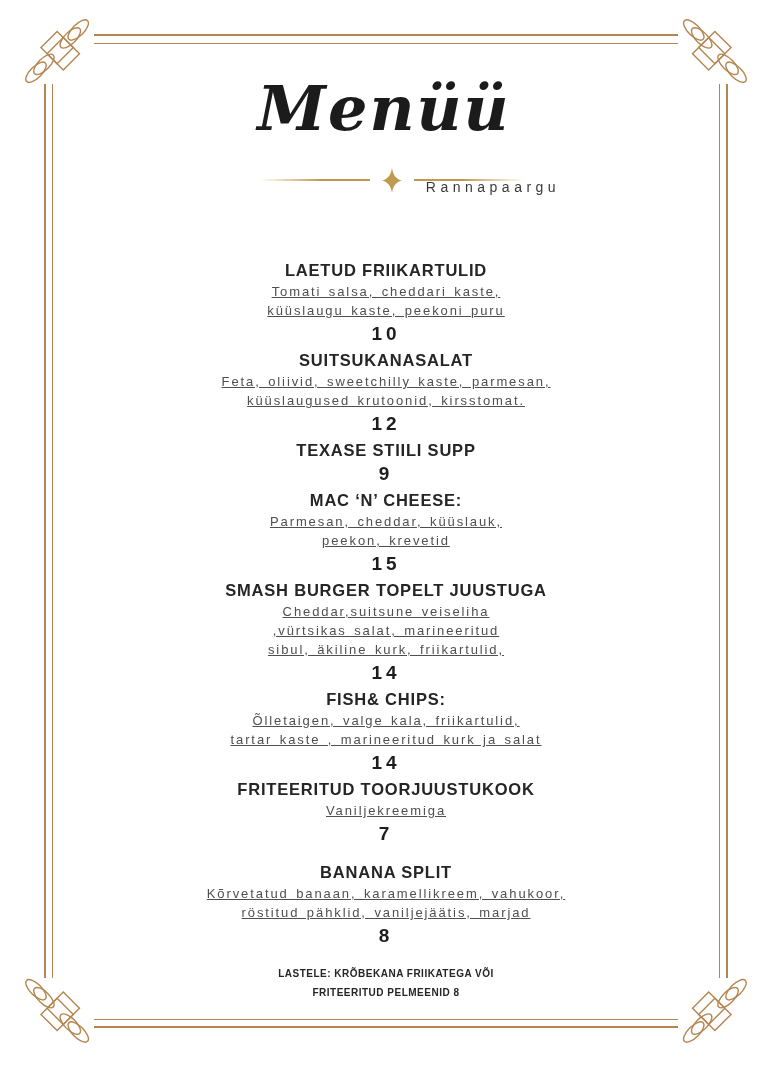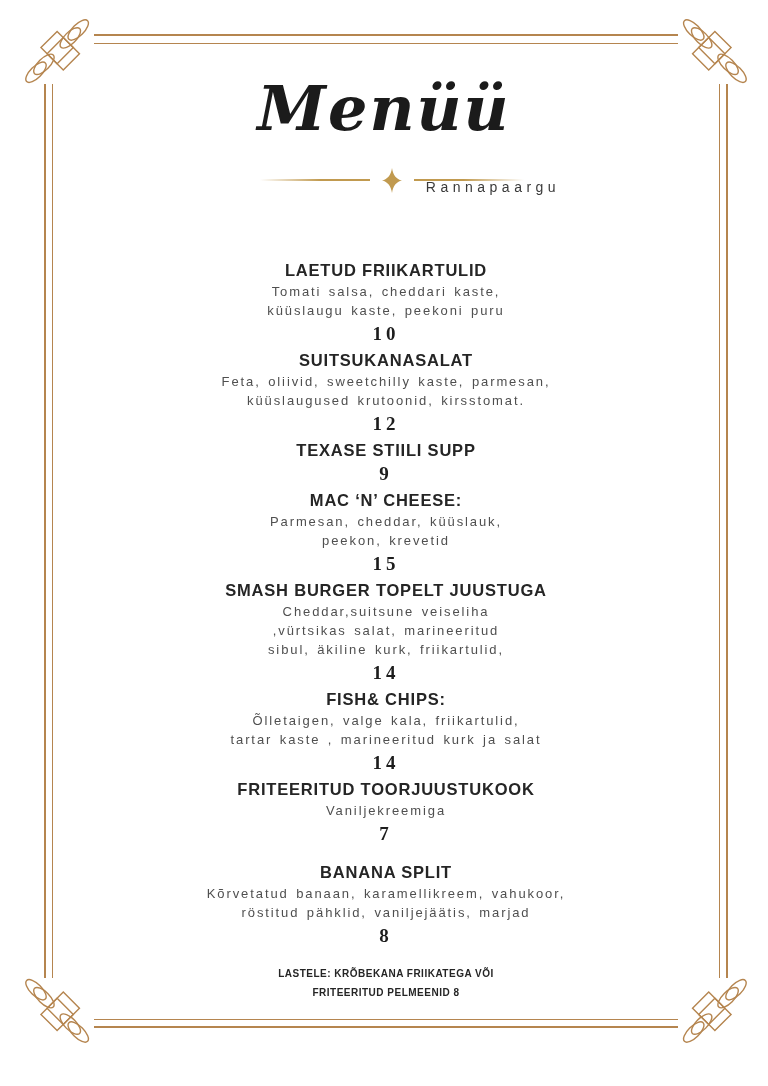--- a/index.html
+++ b/index.html
@@ -66,23 +66,24 @@
   }
   .item { margin-bottom:4px; }
   .item-name {
     font-size:16.5px; font-weight:bold; letter-spacing:0.8px;
     color:#252525; line-height:20px; margin-bottom:2px;
   }
   .item-desc {
     font-size:13px; letter-spacing:1.9px; word-spacing:2px;
     color:#4f4f4f; line-height:19px; white-space:pre-line;
     margin-bottom:2px;
+    text-decoration:underline;
   }
   .item-price {
-    font-family:Liberation Serif, serif;
+    font-family:Liberation Sans, sans-serif;
     font-size:19px; font-weight:bold; letter-spacing:4px;
     color:#1d1d1d; line-height:24px;
   }
   .gap-top { margin-top:16px; }
   .footer-note {
     margin-top:16px;
     font-size:10px; font-weight:bold; letter-spacing:0.5px;
     color:#252525; line-height:19px; white-space:pre-line;
   }
 </style>

